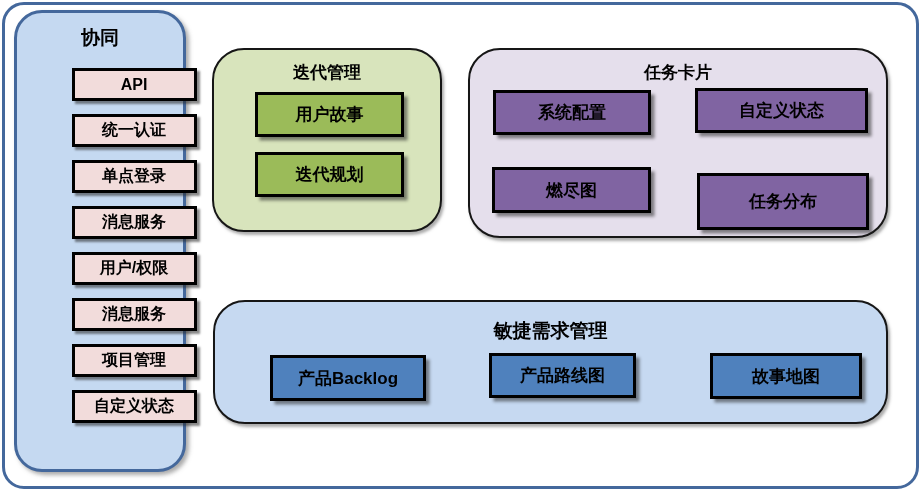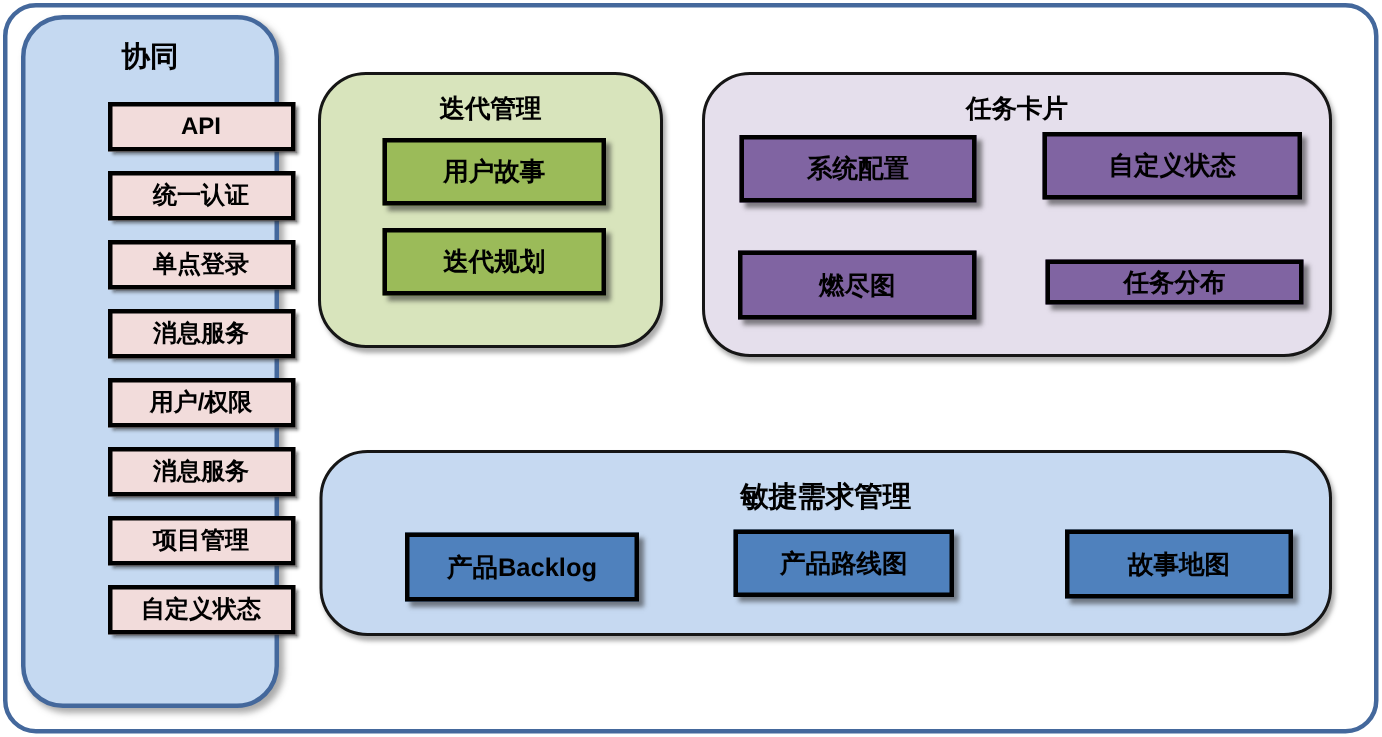--- a/index.html
+++ b/index.html
@@ -43,21 +43,21 @@
   .blue-box{background:#4f81bd;}
 
   
   .box-user-story{left:41px;top:42px;width:149px;height:45px;}
   .box-iter-plan{left:41px;top:102px;width:149px;height:45px;}
 
   
   .box-task-card{left:23px;top:40px;width:158px;height:45px;}
   .box-custom-status{left:225px;top:38px;width:173px;height:45px;}
   .box-burndown{left:22px;top:117px;width:159px;height:46px;}
-  .box-task-dist{left:227px;top:123px;width:172px;height:30px;}
+  .box-task-dist{left:227px;top:123px;width:172px;height:57px;}
 
   
   .box-backlog{left:55px;top:53px;width:156px;height:46px;}
   .box-roadmap{left:274px;top:51px;width:147px;height:45px;}
   .box-storymap{left:495px;top:51px;width:152px;height:46px;}
 </style>
 </head>
 <body>
 
 <div id="stage">

